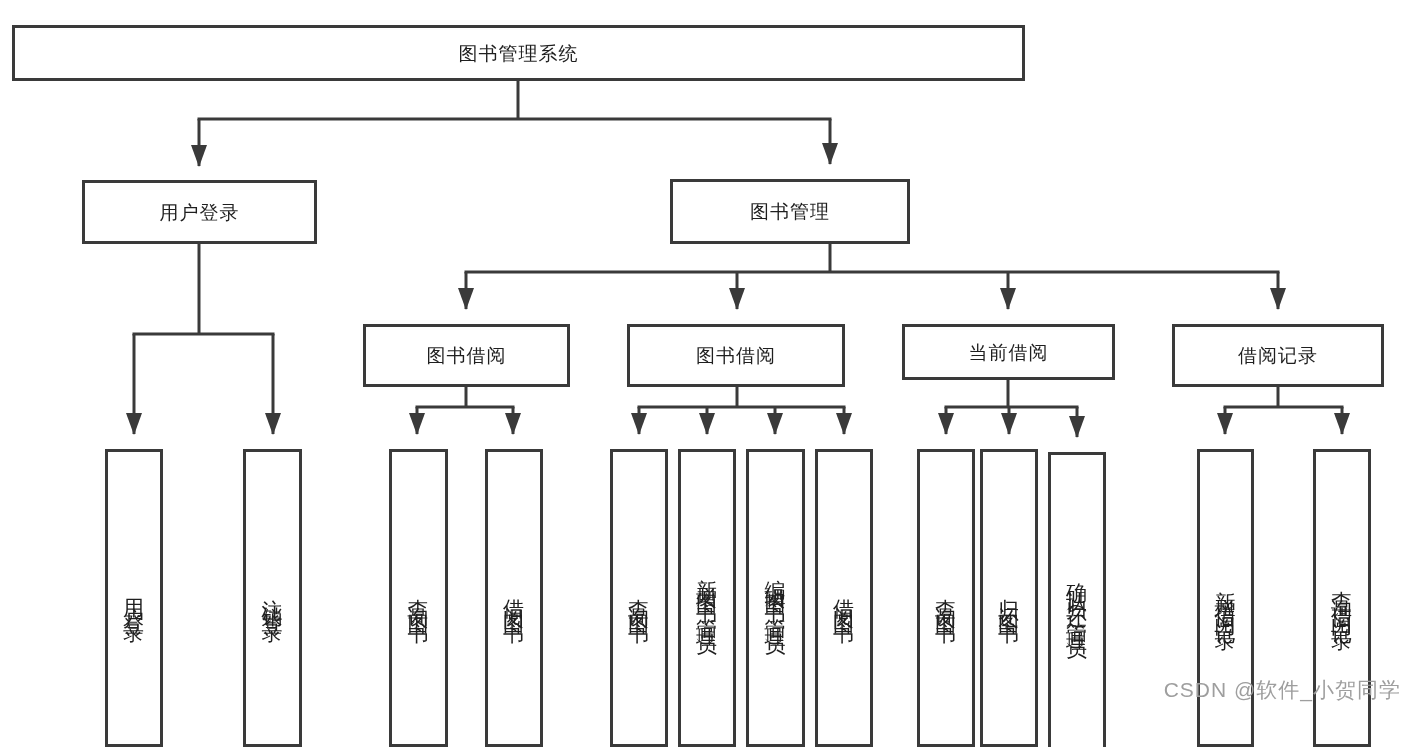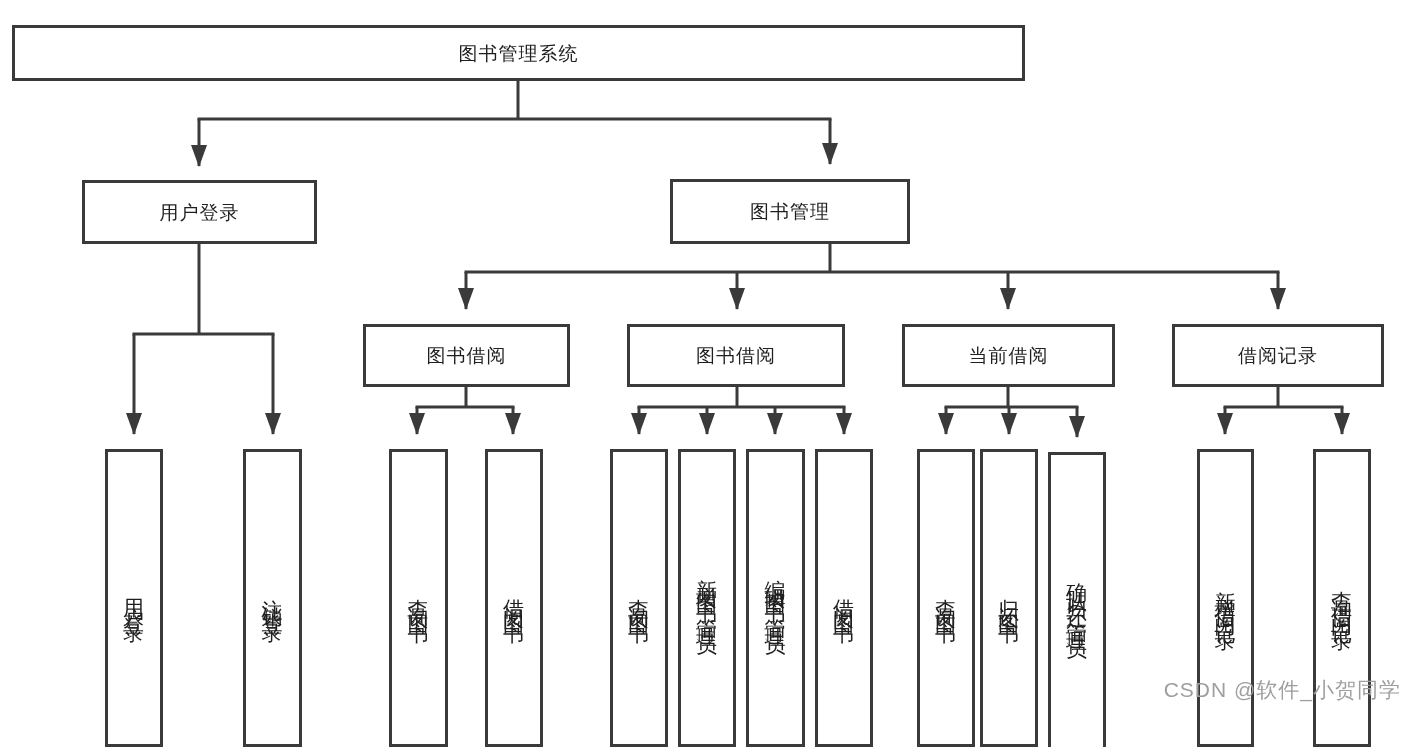--- a/index.html
+++ b/index.html
@@ -124,21 +124,21 @@
   <div class="node h" style="left:670px;top:167px;width:240px;height:65px">
     <span>图书管理</span>
   </div>
 
   <div class="node h" style="left:363px;top:312px;width:207px;height:63px">
     <span>图书借阅</span>
   </div>
   <div class="node h" style="left:627px;top:312px;width:218px;height:63px">
     <span>图书借阅</span>
   </div>
-  <div class="node h" style="left:902px;top:312px;width:213px;height:63px">
+  <div class="node h" style="left:902px;top:312px;width:213px;height:56px">
     <span>当前借阅</span>
   </div>
   <div class="node h" style="left:1172px;top:312px;width:212px;height:63px">
     <span>借阅记录</span>
   </div>
 
   <div class="node v" style="left:105px;top:437px;width:58px;height:298px">
     <span>用户登录</span>
   </div>
   <div class="node v" style="left:243px;top:437px;width:59px;height:298px">

